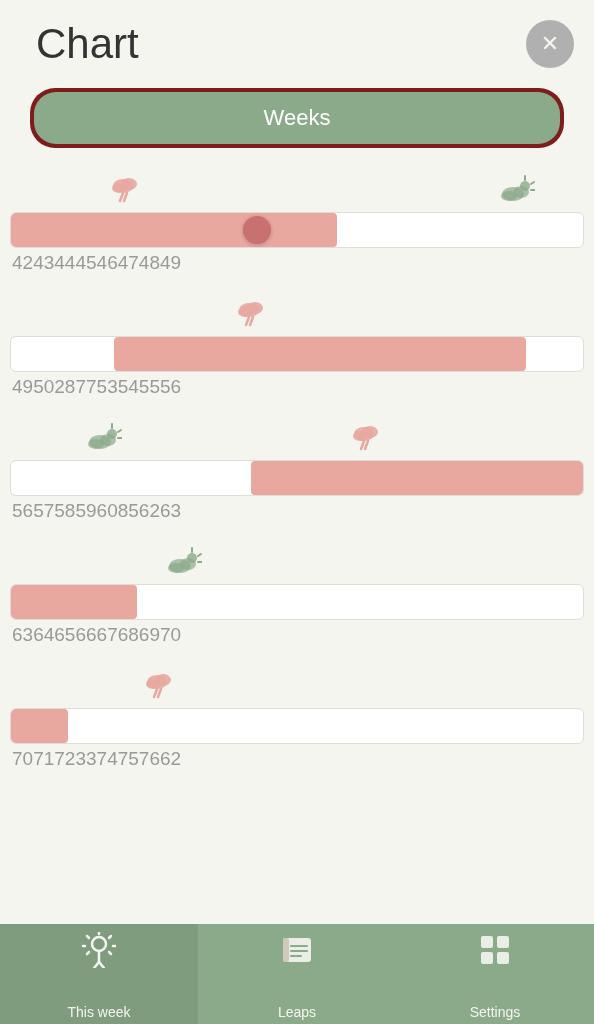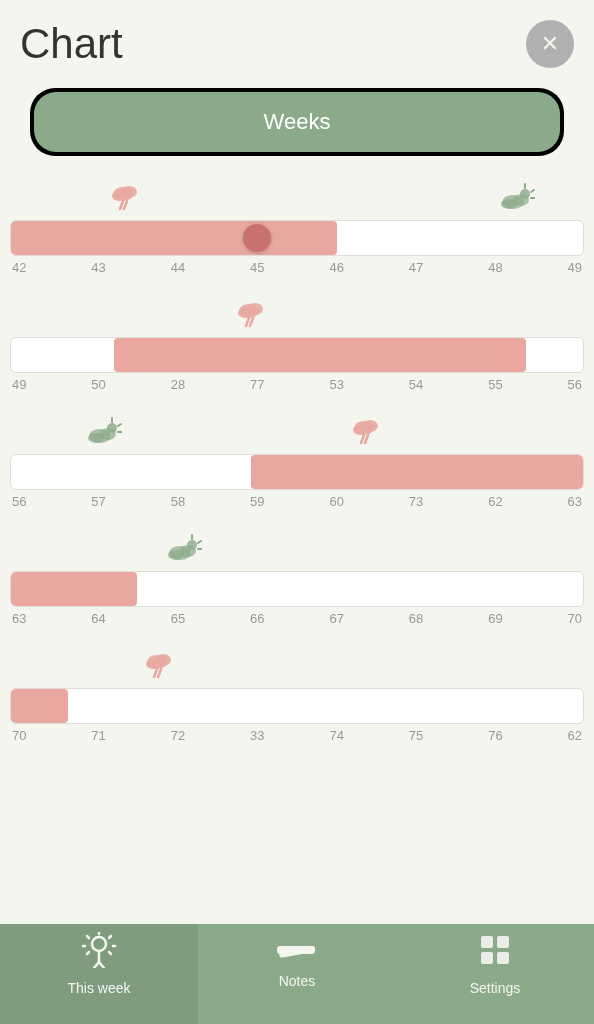--- a/index.html
+++ b/index.html
@@ -11,20 +11,21 @@
       position: relative;
       overflow-x: hidden;
     }
 
     
     .header {
       padding: 20px 20px 10px 20px;
       display: flex;
       justify-content: space-between;
       align-items: flex-start;
+      margin-left: 16px;
     }
     .page-title {
       font-size: 42px;
       font-weight: 300;
       color: #333;
     }
     .close-btn {
       width: 48px;
       height: 48px;
       border-radius: 50%;
@@ -35,25 +36,25 @@
       align-items: center;
       justify-content: center;
       font-size: 22px;
       color: #f5f5f0;
       flex-shrink: 0;
     }
 
     
     .segment-control {
       margin: 10px 30px 20px 30px;
-      background: #000000;
+      background: #7f1d1d;
       border-radius: 25px;
       display: flex;
       padding: 4px;
-      height: 68px;
+      height: 60px;
     }
     .segment-btn {
       flex: 1;
       border: none;
       border-radius: 22px;
       font-size: 22px;
       font-weight: 500;
       cursor: pointer;
       transition: background 0.2s;
     }
@@ -118,47 +119,47 @@
       background: #c97070;
       position: absolute;
       top: 50%;
       transform: translateY(-50%);
       box-shadow: 0 1px 4px rgba(0,0,0,0.2);
       z-index: 2;
     }
 
     .week-labels {
       display: flex;
-      justify-content: space-between;
+      justify-content: flex-start;
       margin-top: 4px;
       padding: 0 2px;
       color: #999;
-      font-size: 13px;
+      font-size: 19px;
     }
 
     
     .bottom-nav {
       position: fixed;
       bottom: 0;
       left: 0;
       width: 594px;
       height: 100px;
       background: #8aaa8a;
       display: flex;
       align-items: center;
     }
     .nav-item {
       flex: 1;
       display: flex;
       flex-direction: column;
       align-items: center;
-      justify-content: flex-start;
+      justify-content: space-between;
       cursor: pointer;
       padding-top: 8px;
-      padding-bottom: 16px;
+      padding-bottom: 4px;
       height: 100%;
     }
     .nav-item.active {
       background: rgba(0,0,0,0.08);
     }
     .nav-icon {
       font-size: 32px;
       margin-bottom: 4px;
       color: #f5f5f0;
     }
@@ -276,21 +277,21 @@
       </div>
       <div class="bar-container">
         <div class="bar-fill" style="left: 42%; width: 58%;"></div>
       </div>
       <div class="week-labels">
         <span>56</span>
         <span>57</span>
         <span>58</span>
         <span>59</span>
         <span>60</span>
-        <span>73</span>
+        <span>85</span>
         <span>62</span>
         <span>63</span>
       </div>
     </div>
     <div class="chart-row">
       <div class="icons-row">
         <div class="week-icon" style="left: calc(30% - 18px);">
           <svg width="38" height="36" viewBox="0 0 38 36" fill="none" xmlns="http://www.w3.org/2000/svg">
 
       <line x1="28" y1="8" x2="28" y2="4" stroke="#8aaa8a" stroke-width="2" stroke-linecap="round"></line>
@@ -357,26 +358,28 @@
       <line x1="8" y1="6" x2="6" y2="4" stroke="#f5f5f0" stroke-width="2.5" stroke-linecap="round"></line>
       <line x1="4" y1="14" x2="2" y2="14" stroke="#f5f5f0" stroke-width="2.5" stroke-linecap="round"></line>
       <line x1="8" y1="20" x2="6" y2="22" stroke="#f5f5f0" stroke-width="2.5" stroke-linecap="round"></line>
       <line x1="18" y1="19" x2="18" y2="30" stroke="#f5f5f0" stroke-width="2.5" stroke-linecap="round"></line>
       <line x1="18" y1="30" x2="13" y2="36" stroke="#f5f5f0" stroke-width="2.5" stroke-linecap="round"></line>
       <line x1="18" y1="30" x2="23" y2="36" stroke="#f5f5f0" stroke-width="2.5" stroke-linecap="round"></line>
     </svg></div>
       <div class="nav-label">This week</div>
     </div>
     <div class="nav-item">
-      <div class="nav-icon"><svg width="40" height="20" viewBox="0 0 40 20" fill="none">
-      <rect x="2" y="8" width="36" height="6" rx="3" fill="#f5f5f0" transform="rotate(-10, 20, 11)"></rect>
-      <rect x="2" y="6" width="36" height="6" rx="3" fill="#e8c8b8" transform="rotate(-5, 20, 9)"></rect>
-      <rect x="0" y="5" width="38" height="8" rx="3" fill="#f5f5f0"></rect>
+      <div class="nav-icon"><svg width="36" height="36" viewBox="0 0 36 36" fill="none">
+      <rect x="4" y="6" width="28" height="24" rx="3" fill="#f5f5f0" opacity="0.9"></rect>
+      <rect x="4" y="6" width="6" height="24" rx="2" fill="#d0c8b8"></rect>
+      <line x1="12" y1="14" x2="28" y2="14" stroke="#8aaa8a" stroke-width="2" stroke-linecap="round"></line>
+      <line x1="12" y1="19" x2="28" y2="19" stroke="#8aaa8a" stroke-width="2" stroke-linecap="round"></line>
+      <line x1="12" y1="24" x2="22" y2="24" stroke="#8aaa8a" stroke-width="2" stroke-linecap="round"></line>
     </svg></div>
-      <div class="nav-label">Notes</div>
+      <div class="nav-label">Leaps</div>
     </div>
     <div class="nav-item">
       <div class="nav-icon"><svg width="36" height="36" viewBox="0 0 36 36" fill="none">
       <rect x="4" y="4" width="12" height="12" rx="2" fill="#f5f5f0" opacity="0.9"></rect>
       <rect x="20" y="4" width="12" height="12" rx="2" fill="#f5f5f0" opacity="0.9"></rect>
       <rect x="4" y="20" width="12" height="12" rx="2" fill="#f5f5f0" opacity="0.9"></rect>
       <rect x="20" y="20" width="12" height="12" rx="2" fill="#f5f5f0" opacity="0.9"></rect>
     </svg></div>
       <div class="nav-label">Settings</div>
     </div>

